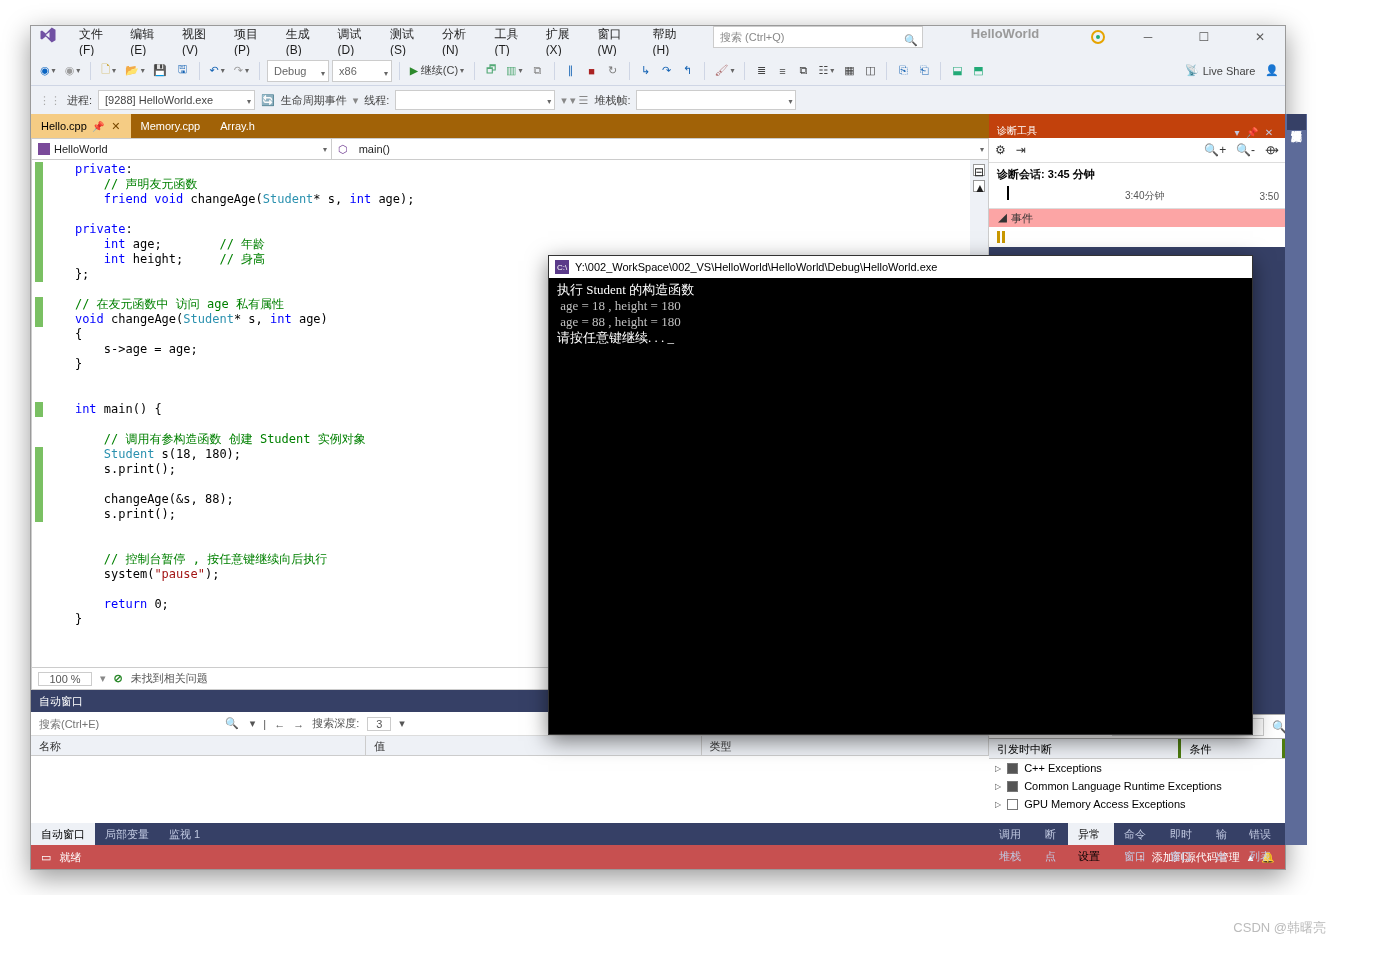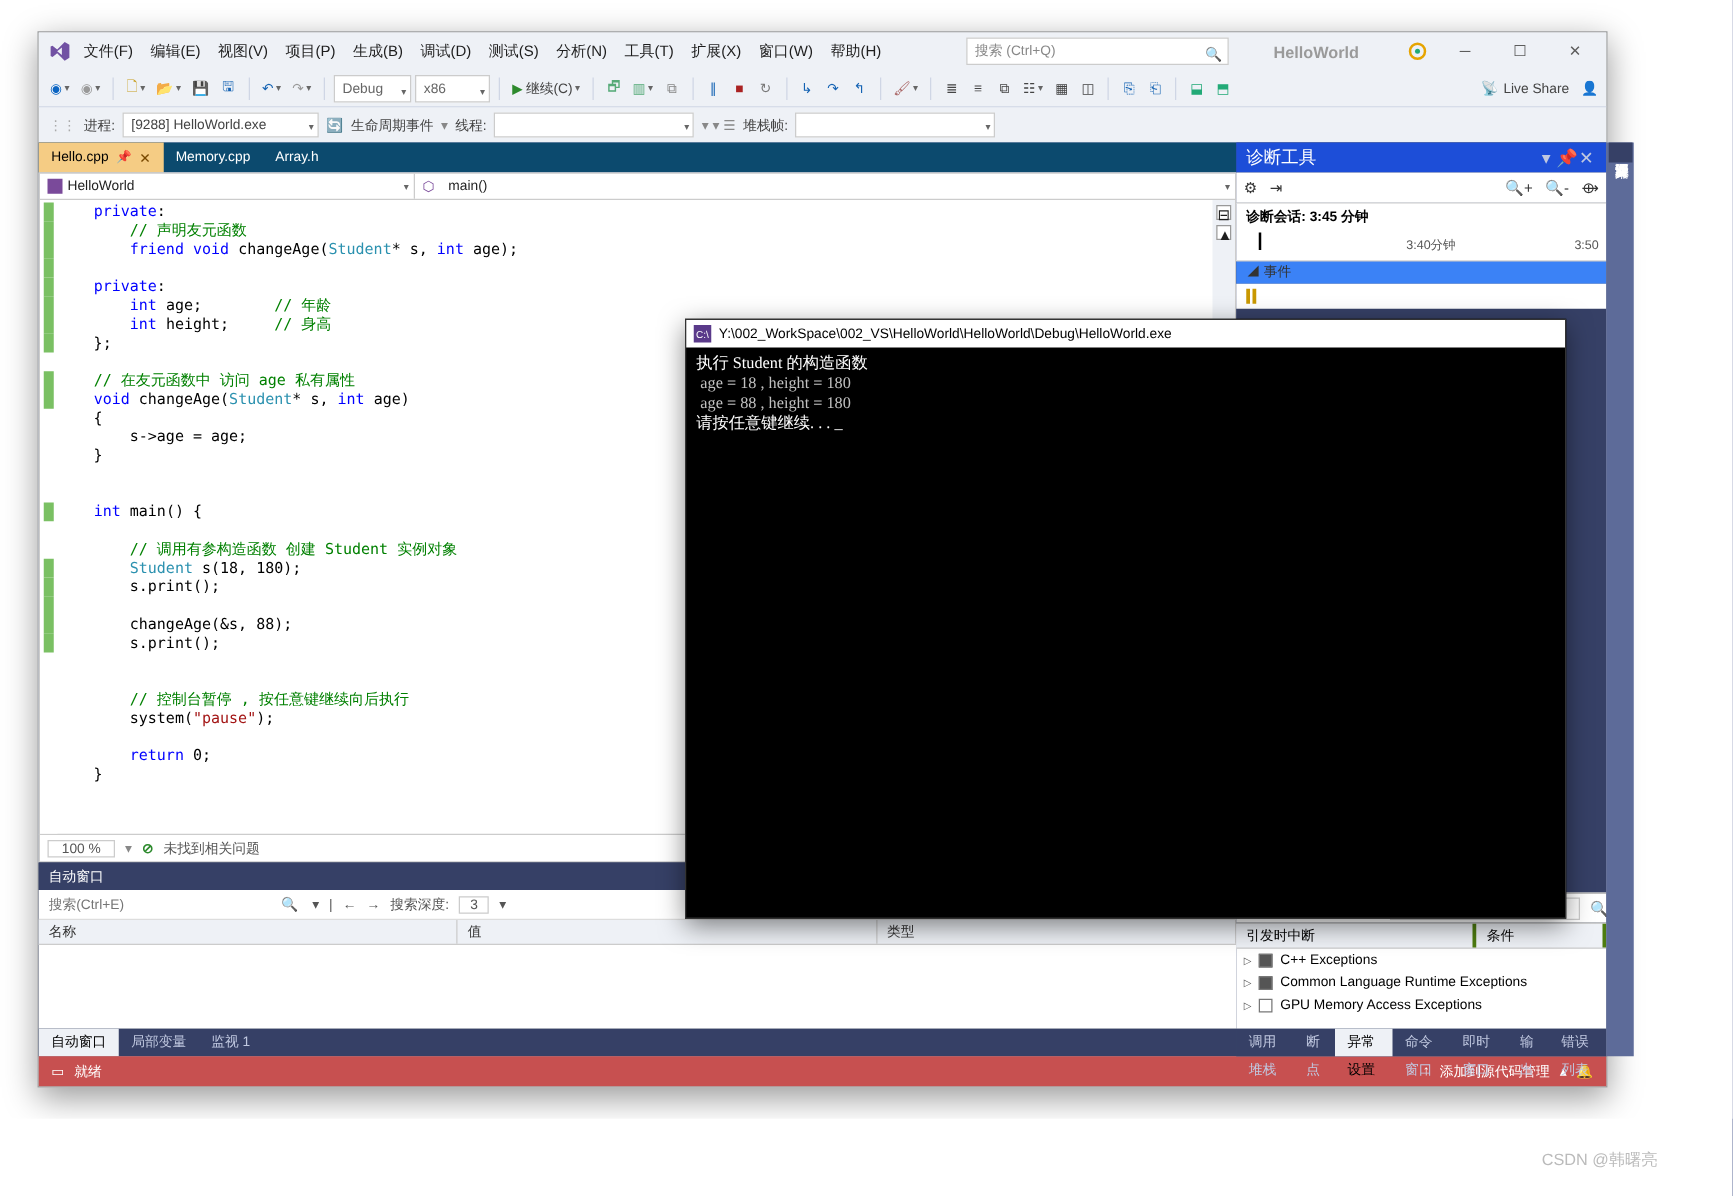--- a/index.html
+++ b/index.html
@@ -1,18 +1,18 @@
 <!DOCTYPE html>
 <html><head>
 <meta charset="utf-8">
 <style>
 html,body{margin:0;padding:0;font-family:"Microsoft YaHei","Segoe UI",sans-serif;font-size:12px;background:#fff;color:#1e1e1e;overflow:hidden}
 *{box-sizing:border-box}
 .vs-window{width:1256px;height:845px;margin:25px 30px;border:1px solid #9a9a9a;box-shadow:0 8px 25px rgba(0,0,0,.4);display:flex;flex-direction:column;position:relative;background:#eef1f6}
-.titlebar{height:30px;background:#eef1f6;display:flex;align-items:center;padding:0 8px;gap:10px}
+.titlebar{height:30px;background:#eef1f6;display:flex;padding:0 8px;gap:22px}
 .titlebar .logo{width:18px;height:18px;display:flex;align-items:center;justify-content:center}
 .titlebar .logo svg{width:18px;height:18px}
 .menubar{flex:1;display:flex;gap:14px}
 .menubar span{cursor:default}
 .titlebar .search{width:210px;height:22px;border:1px solid #ccc;background:#fff;padding:0 22px 0 6px;color:#888;font-size:11px;line-height:20px;position:relative}
 .titlebar .search .mag{position:absolute;right:4px;top:3px;color:#666}
 .titlebar .solname{width:120px;color:#9a9a9a;font-size:13px;font-weight:600;text-align:center}
 .titlebar .glyph{width:22px;height:22px;display:flex;align-items:center;justify-content:center;color:#5c5c5c}
 .titlebar .winbtn{width:34px;height:22px}
 .toolbar{height:30px;background:#eef1f6;border-bottom:1px solid #cfd6e5;display:flex;align-items:center;padding:0 6px;gap:3px;font-size:11px;color:#444}
@@ -21,21 +21,21 @@
 .toolbar .dd::after{content:"▾";font-size:8px;margin-left:2px;color:#666}
 .toolbar .combo{height:22px;border:1px solid #ccc;background:#fff;padding:0 14px 0 6px;position:relative;line-height:20px;color:#666}
 .toolbar .combo::after{content:"▾";position:absolute;right:3px;top:3px;font-size:8px;color:#666}
 .toolbar .gplay{color:#2d8a2d;font-weight:bold;font-size:10px}
 .toolbar .right{margin-left:auto;display:flex;align-items:center;gap:10px}
 .procbar{height:28px;background:#eef1f6;display:flex;align-items:center;padding:0 8px;gap:6px;font-size:11px;color:#444}
 .procbar .combo{height:20px;border:1px solid #ccc;background:#fff;padding:0 14px 0 6px;position:relative;line-height:18px;min-width:50px}
 .procbar .combo::after{content:"▾";position:absolute;right:3px;top:2px;font-size:8px;color:#666}
 .content-row{flex:1;display:flex;min-height:0;background:#5d6b99}
 .left-col{flex:1;display:flex;flex-direction:column;min-width:0}
-.doc-tabs{height:24px;background:#0c4a6e;display:flex;align-items:flex-end}
+.doc-tabs{height:24px;background:#a16207;display:flex;align-items:flex-end}
 .doc-tab{height:24px;padding:0 10px;display:flex;align-items:center;gap:6px;color:#fff;font-size:11px;cursor:default}
 .doc-tab.active{background:#f5cc84;color:#000}
 .doc-tab .pin{font-size:10px;color:#784800}
 .doc-tab .x{font-size:11px;color:#784800}
 .nav-row{height:22px;background:#fff;border:1px solid #ccc;display:flex}
 .nav-row .cell{flex:1;border-right:1px solid #ccc;padding:0 6px;display:flex;align-items:center;font-size:11px;gap:4px;position:relative}
 .nav-row .cell:last-child{border-right:none}
 .nav-row .cell::after{content:"▾";position:absolute;right:4px;font-size:8px;color:#666}
 .nav-row .proj-ico{width:12px;height:12px;background:#7a4a9a;display:inline-block}
 .editor-wrap{flex:1;display:flex;background:#fff;border:1px solid #ccc;border-top:none;min-height:0;position:relative}
@@ -58,28 +58,28 @@
 .auto-body{flex:1;background:#fff;display:flex;flex-direction:column}
 .auto-search-row{height:24px;display:flex;align-items:center;padding:0 6px;border-bottom:1px solid #ddd;gap:8px;font-size:11px;color:#555}
 .auto-search-row input{flex:1;max-width:180px;border:none;outline:none;height:20px;font-size:11px}
 .auto-search-row .mag{color:#555}
 .auto-head{height:20px;background:#eef1f6;border-bottom:1px solid #ccc;display:flex;font-size:11px;color:#333}
 .auto-head div{border-right:1px solid #ccc;padding:0 8px;line-height:20px}
 .bottom-tabs{height:22px;background:#364066;display:flex;align-items:center;font-size:11px}
 .bottom-tabs .bt{padding:0 10px;height:22px;line-height:22px;color:#c0c8e0;cursor:default}
 .bottom-tabs .bt.active{background:#eef1f6;color:#000}
 .right-col{width:296px;background:#364066;display:flex;flex-direction:column;color:#fff;position:relative}
-.right-title{height:24px;background:#1d4ed8;display:flex;align-items:center;padding:0 8px;font-size:14px}
+.right-title{height:24px;background:#c2410c;display:flex;align-items:flex-end;padding:0 8px;font-size:10px}
 .right-title .spacer{flex:1}
 .right-title .tb{width:16px;text-align:center;color:#c0c8e0}
 .diag-tools{height:24px;background:#fff;color:#333;display:flex;align-items:center;padding:0 6px;gap:10px;font-size:12px}
 .diag-session{height:22px;background:#fff;color:#000;padding:0 8px;font-size:11px;font-weight:bold;line-height:22px;border-top:1px solid #ddd}
 .diag-timeline{height:25px;background:#fff;color:#555;font-size:10px;display:flex;align-items:center;padding:0 8px;position:relative;border-bottom:1px solid #ddd}
 .diag-timeline .mark{position:absolute;top:2px;width:2px;height:14px;background:#000}
-.diag-events-h{height:18px;background:#3b82f6;color:#333;font-size:11px;padding:0 8px;line-height:18px}
+.diag-events-h{height:18px;background:#fca5a5;color:#333;font-size:11px;padding:0 8px;line-height:18px}
 .diag-events{height:20px;background:#fff;color:#222;font-size:11px;padding:0 8px;display:flex;align-items:center;gap:6px}
 .diag-events .pause{width:12px;height:12px;display:flex}
 .diag-events .pause span{width:3px;height:12px;background:#c99800;margin-right:2px}
 .side-rail{position:absolute;right:-22px;top:0;width:22px;height:100%;background:#5d6b99;color:#fff;display:flex;justify-content:center}
 .side-rail .vtxt{writing-mode:vertical-rl;padding:8px 2px;background:#364066;font-size:11px;height:fit-content}
 .right-bottom{margin-top:auto}
 .except-panel{height:85px;background:#fff;border-top:1px solid #aaa;color:#000;display:flex;flex-direction:column}
 .except-head{height:20px;background:#eef1f6;display:flex;font-size:11px;border-bottom:1px solid #ccc}
 .except-head div{padding:0 8px;line-height:20px;border-right:3px solid #4d7c0f}
 .except-row{height:18px;display:flex;align-items:center;padding:0 6px;font-size:11px;gap:6px}

